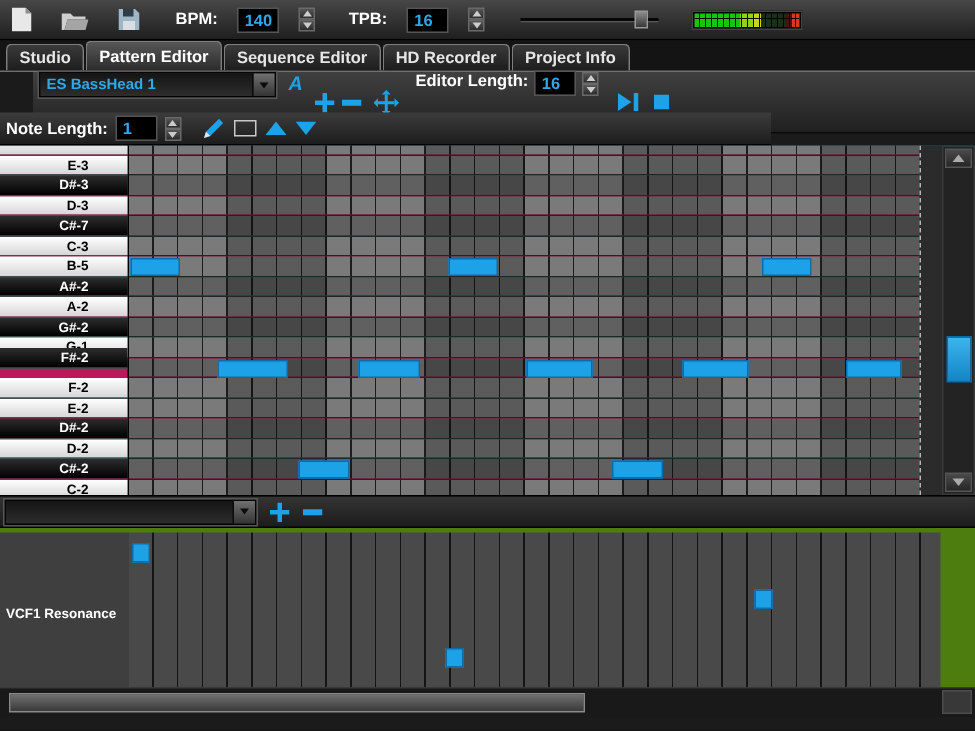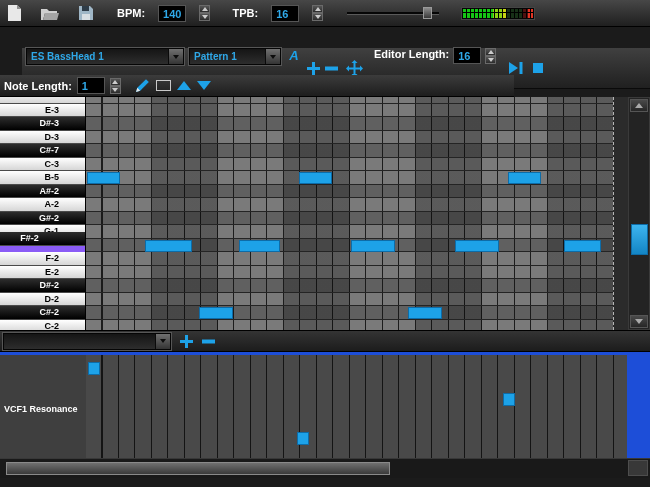--- a/index.html
+++ b/index.html
@@ -64,21 +64,21 @@
     width:16px; text-align:center; }
 
   
   #toolbar3 { position:absolute; left:0; top:75px; width:514px; height:22px;
     background:linear-gradient(180deg,#3c3c3c,#1d1d1d); border-bottom:1px solid #000;
     display:flex; align-items:center; gap:6px; padding:0 4px; }
   .rect-tool { width:15px; height:11px; border:1px solid #c9c9c9; background:transparent; }
 
   
   #pianoroll { position:absolute; left:0; top:97px; width:650px; height:233px;
-    background:#8b5cf6; overflow:hidden; }
+    background:#be185d; overflow:hidden; }
   #keys { position:absolute; left:0; top:0; width:86px; height:233px; overflow:hidden;
     border-right:1px solid #000; }
   .key { position:absolute; left:0; width:86px; height:13.5px; font-size:9px; font-weight:bold;
     display:flex; align-items:center; justify-content:flex-end; padding-right:27px;
     border-bottom:1px solid #4a4a4a; }
   .key.white { background:linear-gradient(180deg,#ffffff,#d6d6d6); color:#000; }
   .key.black { background:linear-gradient(180deg,#2d2d2d,#000); color:#fff; }
   #grid { position:absolute; left:86px; top:0; width:527px; height:233px; overflow:hidden; }
   .gridrow { position:absolute; left:0; width:527px; height:13.5px; border-bottom:1px solid #242424; }
   .gridrow.white { background-image:
@@ -101,21 +101,21 @@
     border-top:5px solid #aaa; }
   #vthumb { position:absolute; left:2px; top:126px; width:17px; height:31px;
     background:linear-gradient(180deg,#3db4ef,#1385c4); border:1px solid #0d6ca8; }
 
   
   #ctrlbar { position:absolute; left:0; top:330px; width:650px; height:22px;
     background:linear-gradient(180deg,#343434,#1c1c1c); border-top:1px solid #000;
     border-bottom:1px solid #000; display:flex; align-items:center; gap:9px; padding:0 3px; }
 
   
-  #automation { position:absolute; left:0; top:352px; width:650px; height:106px; background:#1d4ed8; }
+  #automation { position:absolute; left:0; top:352px; width:650px; height:106px; background:#4d7c0f; }
   #auto-label { position:absolute; left:0; top:3px; width:86px; height:103px; background:#3f3f3f;
     color:#fff; font-size:9px; font-weight:bold; padding:49px 0 0 4px; }
   #auto-bars { position:absolute; left:86px; top:3px; width:541px; height:103px;
     background:repeating-linear-gradient(90deg,#494949 0 15.4px,#141414 15.4px 16.5px); }
   .auto-point { position:absolute; width:12px; height:13px; background:#1da2e8;
     border:1px solid #0d6ca8; z-index:2; }
 
   
   #hscroll { position:absolute; left:0; top:458px; width:650px; height:20px; background:#191919;
     border-top:1px solid #383838; }
@@ -163,30 +163,33 @@
     </div>
     <div class="slider">
       <div class="groove"></div>
       <div class="sthumb"></div>
     </div>
     <div class="vu">
       <div class="vu-inner"></div>
     </div>
   </div>
 
+  <div id="tabbar">
+    <div id="tabs-container" style="display:flex;align-items:flex-end;">
+        <div class="tab">Studio</div>
+        <div class="tab active">Pattern Editor</div>
+        <div class="tab">Sequence Editor</div>
+        <div class="tab">HD Recorder</div>
+        <div class="tab">Project Info</div>
+      </div>
+  </div>
 
   <div id="toolbar2">
     <div class="dropdown" style="width:158px">
       <span class="dd-text">ES BassHead 1</span>
-      <span class="dd-btn">
-          <span class="dd-arrow"></span>
-        </span>
-    </div>
-    <div class="dropdown" style="width:92px">
-      <span class="dd-text">Pattern 1</span>
       <span class="dd-btn">
           <span class="dd-arrow"></span>
         </span>
     </div>
     <span class="a-btn">A</span>
     <span class="blue-icon">
       <svg width="13" height="13" viewBox="0 0 13 13">
           <path d="M5 0h3v5h5v3H8v5H5V8H0V5h5z" fill="#1da2e8"></path>
         </svg>
     </span>
@@ -278,21 +281,21 @@
         </div>
         <div class="key white" style="top: 101px;">
           <span>A-2</span>
         </div>
         <div class="key black" style="top: 114.5px;">
           <span>G#-2</span>
         </div>
         <div class="key white" style="top: 128px;">
           <span>G-1</span>
         </div>
-        <div class="key black" style="top: 135px; justify-content: center;">
+        <div class="key black" style="top: 135px;">
           <span>F#-2</span>
         </div>
         <div class="key white" style="top: 155px;">
           <span>F-2</span>
         </div>
         <div class="key white" style="top: 168.5px;">
           <span>E-2</span>
         </div>
         <div class="key black" style="top: 182px;">
           <span>D#-2</span>

